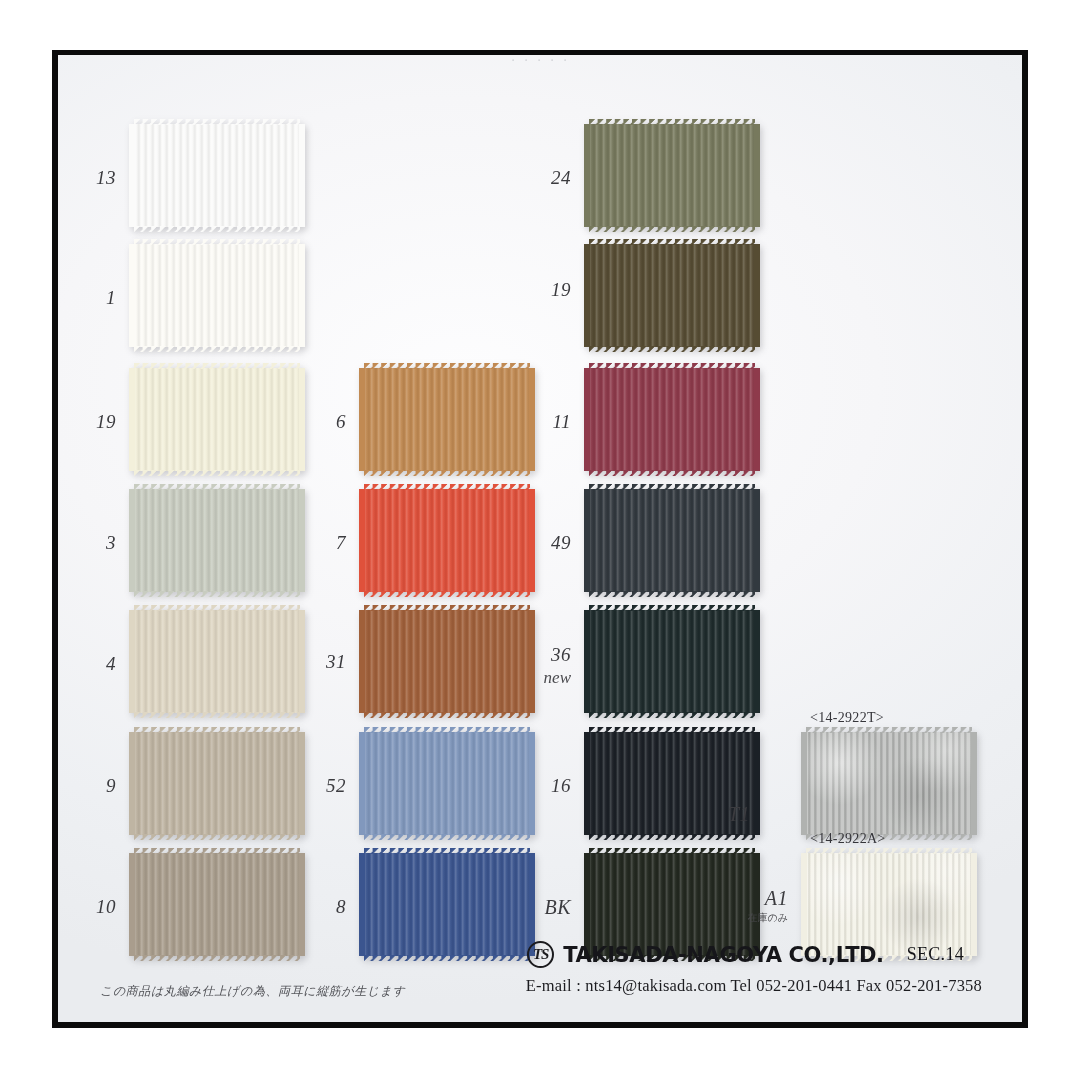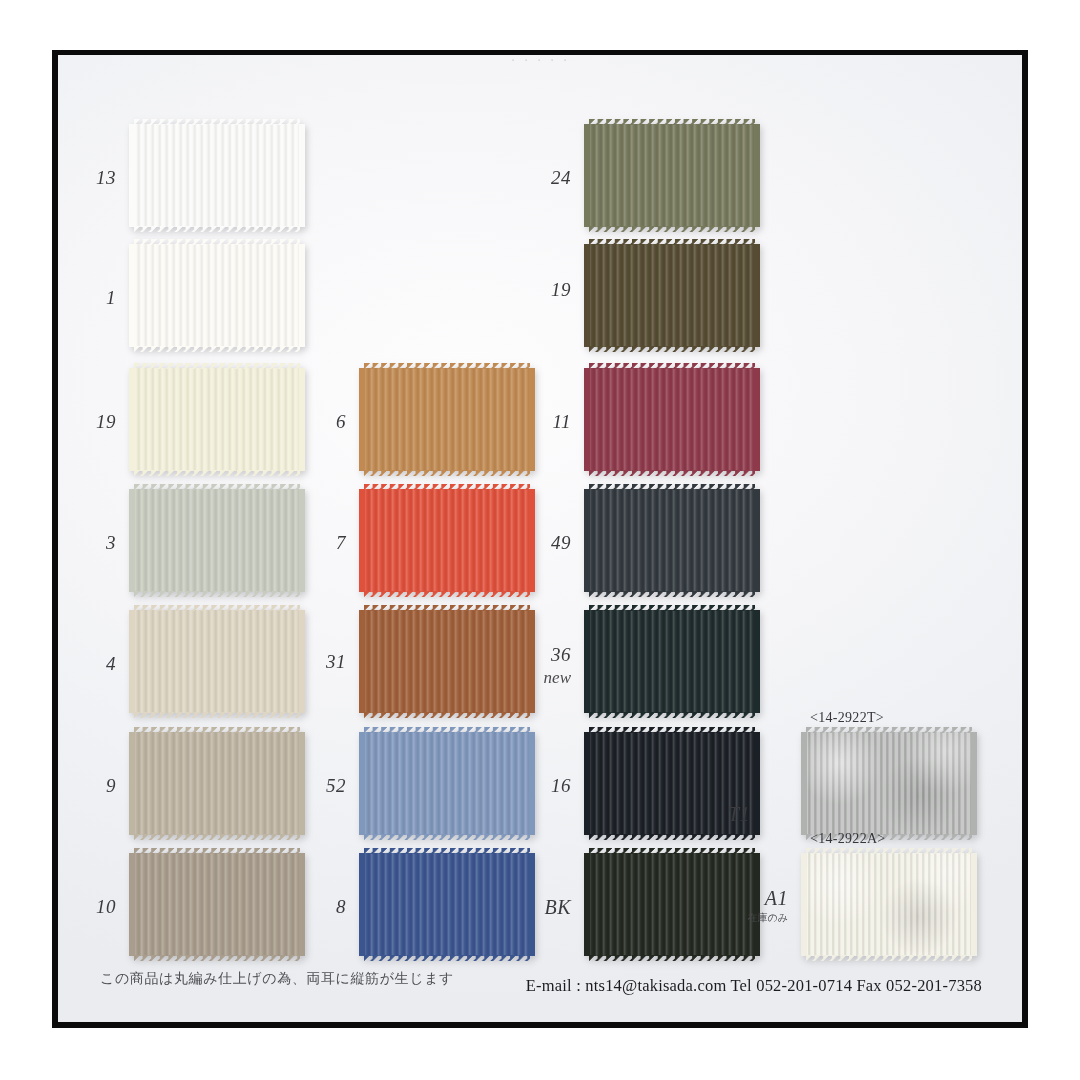--- a/index.html
+++ b/index.html
@@ -110,26 +110,27 @@
         rgba(0,0,0,.10) 3px, rgba(255,255,255,.18) 5px),
       radial-gradient(circle at 20% 30%, rgba(255,255,255,.55), transparent 28%),
       radial-gradient(circle at 68% 62%, rgba(0,0,0,.13), transparent 30%),
       radial-gradient(circle at 85% 18%, rgba(255,255,255,.40), transparent 26%);
     background-size: 6px 100%, 100% 100%, 100% 100%, 100% 100%;
   }
 
   
   #footer-jp {
     position: absolute;
-    left: 42px; bottom: 34px;
+    left: 42px; bottom: 22px;
     font-family: "DejaVu Sans", sans-serif;
-    font-size: 14px;
+    font-size: 12px;
     color: #4e4f54;
     letter-spacing: .6px;
     white-space: nowrap;
+    font-style: italic;
   }
   #footer-brand {
     position: absolute;
     right: 58px; bottom: 54px;
     display: flex; align-items: center; gap: 9px;
     white-space: nowrap;
   }
   #logo-mark {
     width: 27px; height: 27px;
     border-radius: 50%;
@@ -387,18 +388,23 @@
               <div class="pink-rgt" style="background: rgb(241, 239, 227); right: -5px;"></div>
             </div>
             <div class="code big" style="left: 638px; width: 92px; top: 832px;">A1</div>
             <div class="sublabel" style="left: 638px; width: 92px; top: 856px;">在庫のみ</div>
             <div class="codeabove" style="left: 752px; top: 776px;">&lt;14-2922A&gt;</div>
           </div>
         </div>
 
       <div id="footer-jp">この商品は丸編み仕上げの為、両耳に縦筋が生じます</div>
 
-
-      <div id="footer-contact">E-mail : nts14@takisada.com  Tel 052-201-0714  Fax 052-201-7358</div>
+      <div id="footer-brand">
+        <div id="logo-mark">TS</div>
+        <div id="brand-name">TAKISADA-NAGOYA CO.,LTD.</div>
+        <div id="sec-label">SEC.14</div>
+      </div>
+
+      <div id="footer-contact">E-mail : nts14@takisada.com  Tel 052-201-0441  Fax 052-201-7358</div>
 
     </div>
   </div>
 </div>
 
 </body></html>

